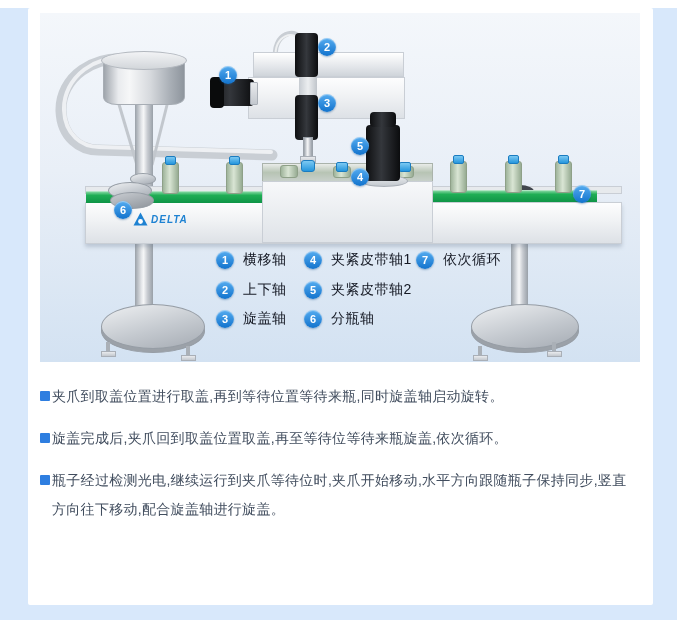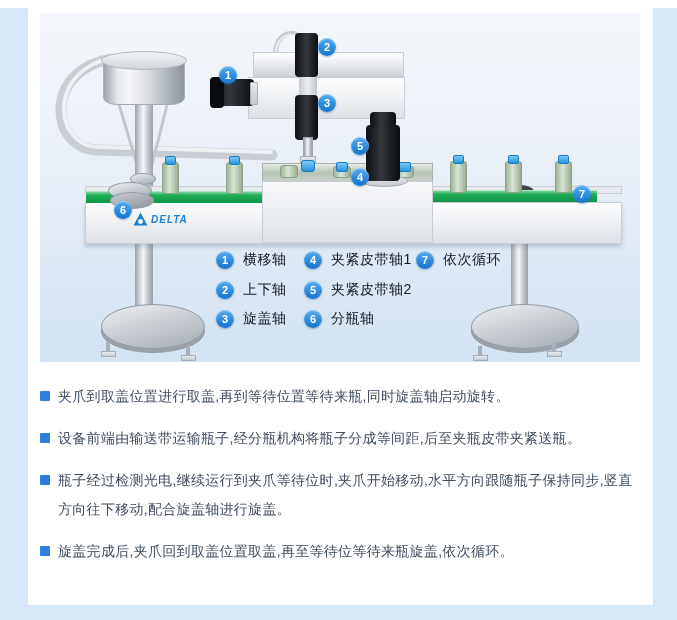--- a/index.html
+++ b/index.html
@@ -34,21 +34,21 @@
   }
   .callout{position:absolute;z-index:40;}
   .legend-item{position:absolute;display:flex;align-items:center;gap:9px;z-index:45;}
   .legend-item .label{font-size:14px;color:#141823;letter-spacing:.5px;white-space:nowrap;}
   .block-front{background:linear-gradient(180deg,#f7f8fa,#eaedf0 55%,#dfe3e8);border:1px solid #c9ced5;}
   .block-top{background:linear-gradient(180deg,#e9ece9,#b7c4b4 45%,#ccd3cf);border:1px solid #aab3ab;}
   .logo{display:flex;align-items:center;gap:3px;z-index:30;}
   .logo .word{color:#1e82d2;font-weight:bold;font-style:italic;font-size:10px;letter-spacing:1px;}
   
   .bullets{position:absolute;left:12px;top:374px;width:600px;}
-  .bullet{display:flex;gap:8px;margin-bottom:13px;}
+  .bullet{display:flex;gap:2px;margin-bottom:13px;}
   .bullet .marker{flex:none;width:10px;height:10px;margin-top:9px;background:#2e7ee0;border-radius:1px;}
   .bullet .text{font-size:14px;line-height:29px;color:#414d5e;letter-spacing:.3px;max-width:578px;}
 </style>
 </head>
 <body>
 
 <div class="bg-panel"></div>
 
 <div class="card">
 
@@ -172,25 +172,21 @@
     </div>
   </div>
 
   <div class="bullets">
     <div class="bullet">
       <span class="marker"></span>
       <span class="text">夹爪到取盖位置进行取盖,再到等待位置等待来瓶,同时旋盖轴启动旋转。</span>
     </div>
     <div class="bullet">
       <span class="marker"></span>
-      <span class="text">设备前端由输送带运输瓶子,经分瓶机构将瓶子分成等间距,后至夹瓶皮带夹紧送瓶。</span>
+      <span class="text">旋盖完成后,夹爪回到取盖位置取盖,再至等待位等待来瓶旋盖,依次循环。</span>
     </div>
     <div class="bullet">
       <span class="marker"></span>
       <span class="text">瓶子经过检测光电,继续运行到夹爪等待位时,夹爪开始移动,水平方向跟随瓶子保持同步,竖直方向往下移动,配合旋盖轴进行旋盖。</span>
-    </div>
-    <div class="bullet">
-      <span class="marker"></span>
-      <span class="text">旋盖完成后,夹爪回到取盖位置取盖,再至等待位等待来瓶旋盖,依次循环。</span>
     </div>
   </div>
 
 </div>
 
 </body></html>

